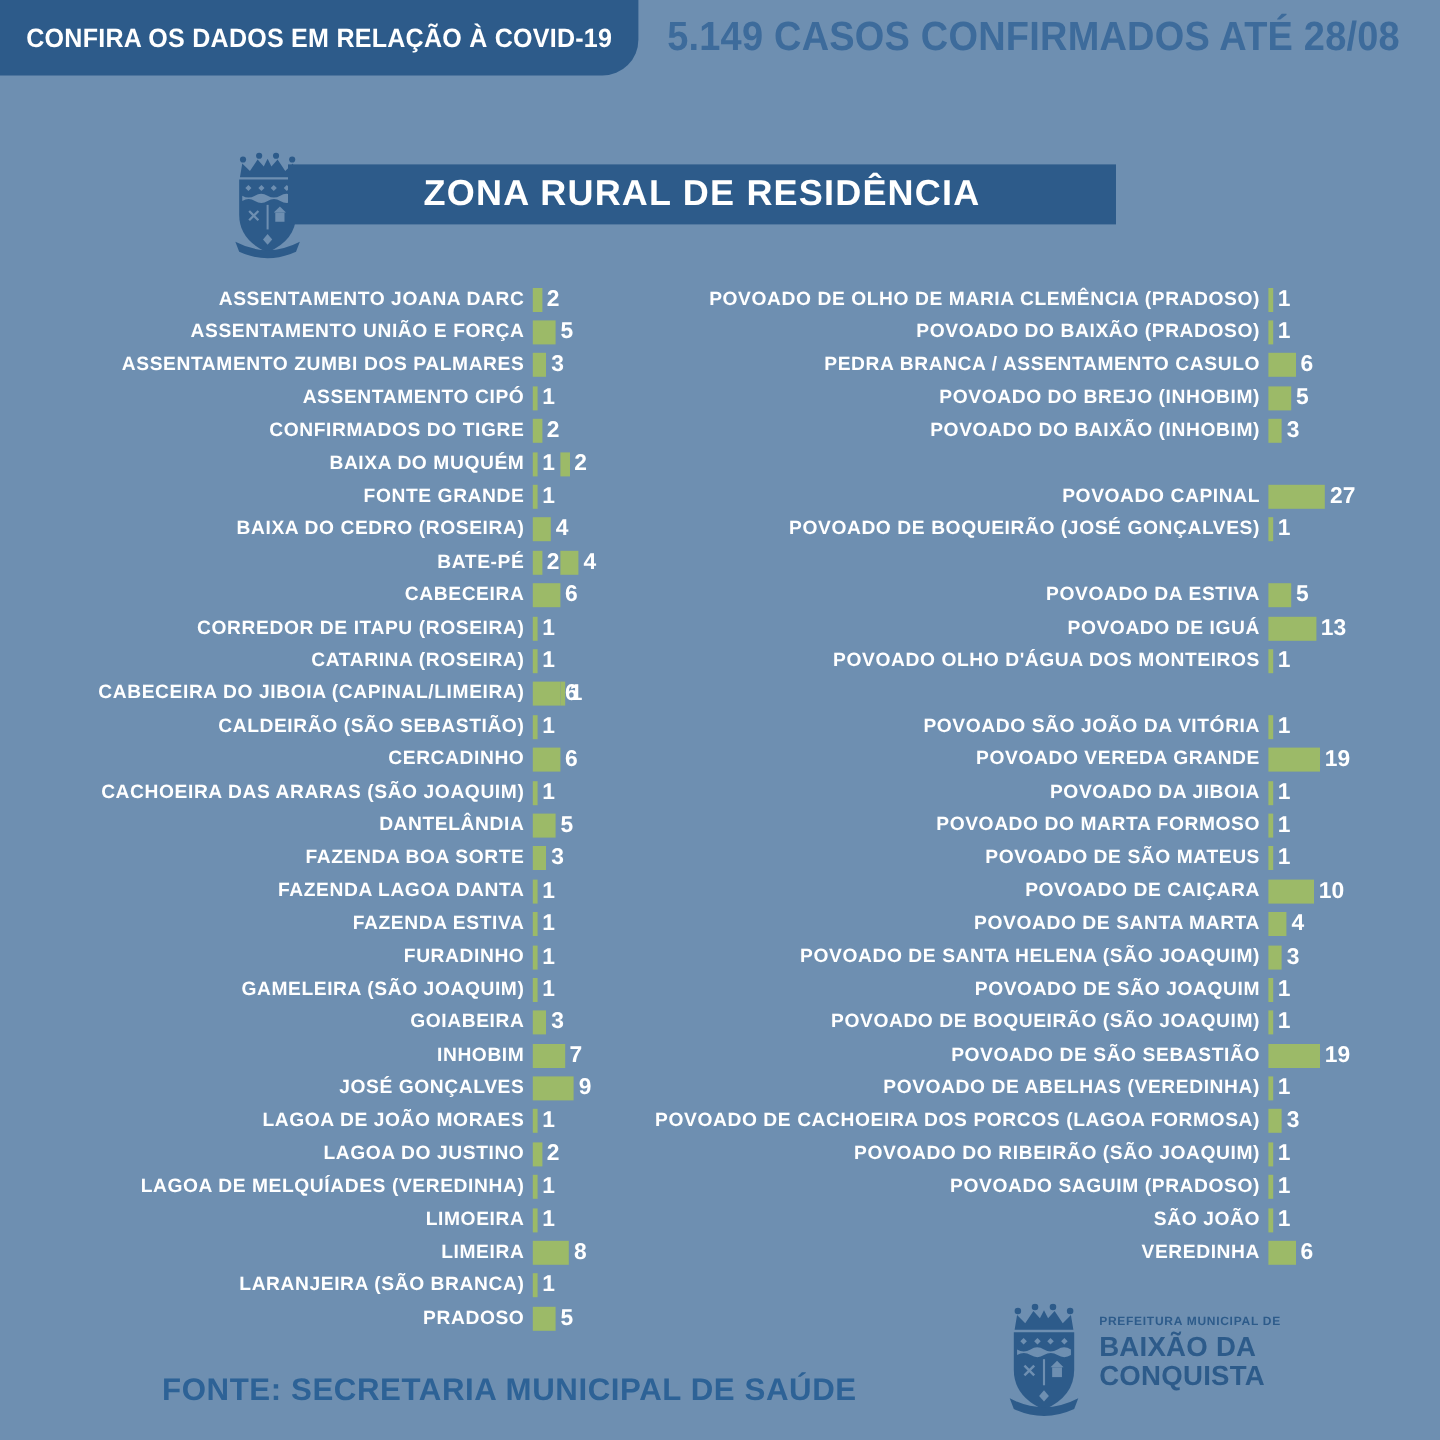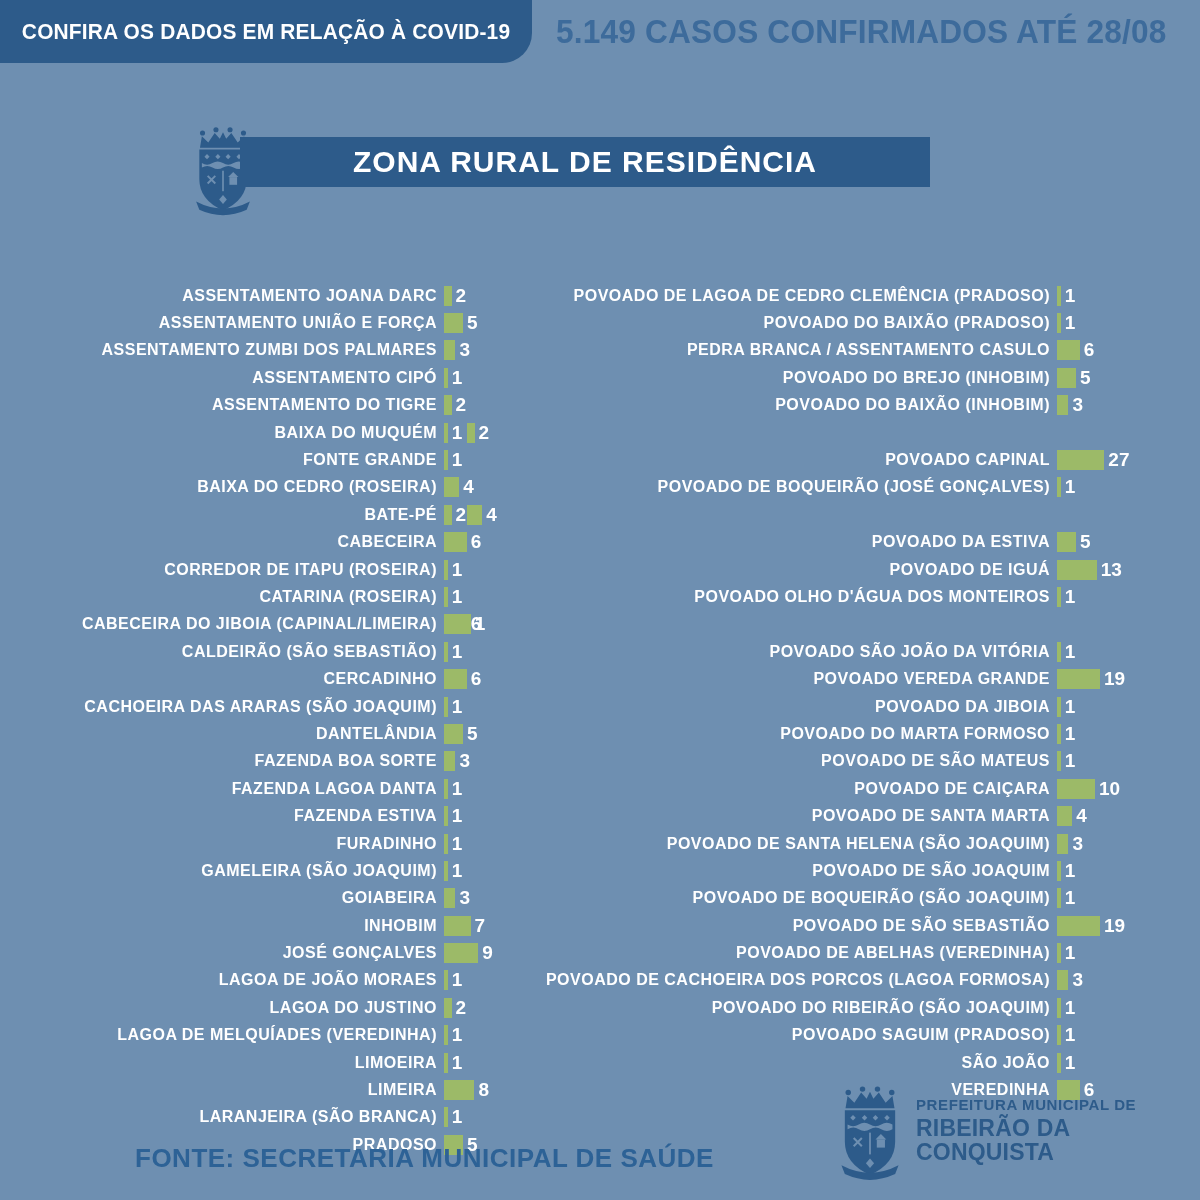--- a/index.html
+++ b/index.html
@@ -32,41 +32,41 @@
     left:240px;top:137px;width:690px;height:50px;background:#2d5b8a;
     display:flex;align-items:center;justify-content:center;
   }
   .title-bar span{
     color:#fff;font-weight:bold;font-size:30px;letter-spacing:1px;white-space:nowrap;
   }
   .crest-top{left:191px;top:126px;width:64px;height:92px;}
   .crest-top svg,.crest-footer svg{width:100%;height:100%;display:block;}
 
   
-  .chart-col{position:absolute;top:236px;margin-top:46px;}
+  .chart-col{position:absolute;top:236px;}
   .col--left{left:0;}
   .col--right{left:460px;}
   .row{display:flex;align-items:center;height:27.4px;}
   .rlabel{
     color:#fff;font-weight:bold;font-size:16px;letter-spacing:.5px;
     text-align:right;white-space:nowrap;flex:0 0 auto;
   }
   .col--left .rlabel{width:437px;}
   .col--right .rlabel{width:590px;}
   .rbar{height:20px;background:#9cba68;margin-left:7px;flex:0 0 auto;}
   .rnum{color:#fff;font-weight:bold;font-size:19px;margin-left:4px;white-space:nowrap;}
 
   
   .source{
     left:135px;top:1143px;color:#2d6296;font-weight:bold;font-size:26px;
     letter-spacing:.5px;white-space:nowrap;
   }
   .crest-footer{left:836px;top:1086px;width:68px;height:96px;}
   .logo-text{left:916px;top:1096px;color:#2d5b8a;}
-  .logo-line1{font-weight:bold;font-size:15px;letter-spacing:.6px;white-space:nowrap;margin-bottom:3px;}
+  .logo-line1{font-weight:bold;font-size:10px;letter-spacing:.6px;white-space:nowrap;margin-bottom:3px;}
   .logo-line2,.logo-line3{font-weight:bold;font-size:23px;line-height:24px;white-space:nowrap;letter-spacing:.2px;}
   .hidden-defs{position:absolute;width:0;height:0;overflow:hidden;}
 </style>
 </head>
 <body>
 
 <svg class="hidden-defs" aria-hidden="true">
   <symbol id="crest" viewBox="0 0 100 140">
     <g fill="#2d5b8a">
       <circle cx="18" cy="9" r="4"></circle>
@@ -125,21 +125,21 @@
     <div class="rnum">3</div>
   </div>
 
   <div class="row">
     <div class="rlabel">ASSENTAMENTO CIPÓ</div>
     <div class="rbar" style="width: 3.8px;"></div>
     <div class="rnum">1</div>
   </div>
 
   <div class="row">
-    <div class="rlabel">ASSENTAMENTO DO TIGRE</div>
+    <div class="rlabel">CONFIRMADOS DO TIGRE</div>
     <div class="rbar" style="width: 7.6px;"></div>
     <div class="rnum">2</div>
   </div>
 
   <div class="row">
     <div class="rlabel">BAIXA DO MUQUÉM</div>
     <div class="rbar" style="width: 3.8px;"></div>
     <div class="rnum">1</div>
   </div>
 
@@ -294,21 +294,21 @@
   </div>
 
   <div class="row">
     <div class="rlabel">PRADOSO</div>
     <div class="rbar" style="width: 19px;"></div>
     <div class="rnum">5</div>
   </div>
 </div>
 <div class="chart-col col--right" id="col1">
   <div class="row">
-    <div class="rlabel">POVOADO DE LAGOA DE CEDRO CLEMÊNCIA (PRADOSO)</div>
+    <div class="rlabel">POVOADO DE OLHO DE MARIA CLEMÊNCIA (PRADOSO)</div>
     <div class="rbar" style="width: 3.8px;"></div>
     <div class="rnum">1</div>
   </div>
 
   <div class="row">
     <div class="rlabel">POVOADO DO BAIXÃO (PRADOSO)</div>
     <div class="rbar" style="width: 3.8px;"></div>
     <div class="rnum">1</div>
   </div>
 
@@ -479,15 +479,15 @@
 </div>
 
 <div class="abs source">FONTE: SECRETARIA MUNICIPAL DE SAÚDE</div>
 <div class="abs crest-footer">
   <svg>
       <use href="#crest"></use>
     </svg>
 </div>
 <div class="abs logo-text">
   <div class="logo-line1">PREFEITURA MUNICIPAL DE</div>
-  <div class="logo-line2">RIBEIRÃO DA</div>
+  <div class="logo-line2">BAIXÃO DA</div>
   <div class="logo-line3">CONQUISTA</div>
 </div>
 
 </body></html>

